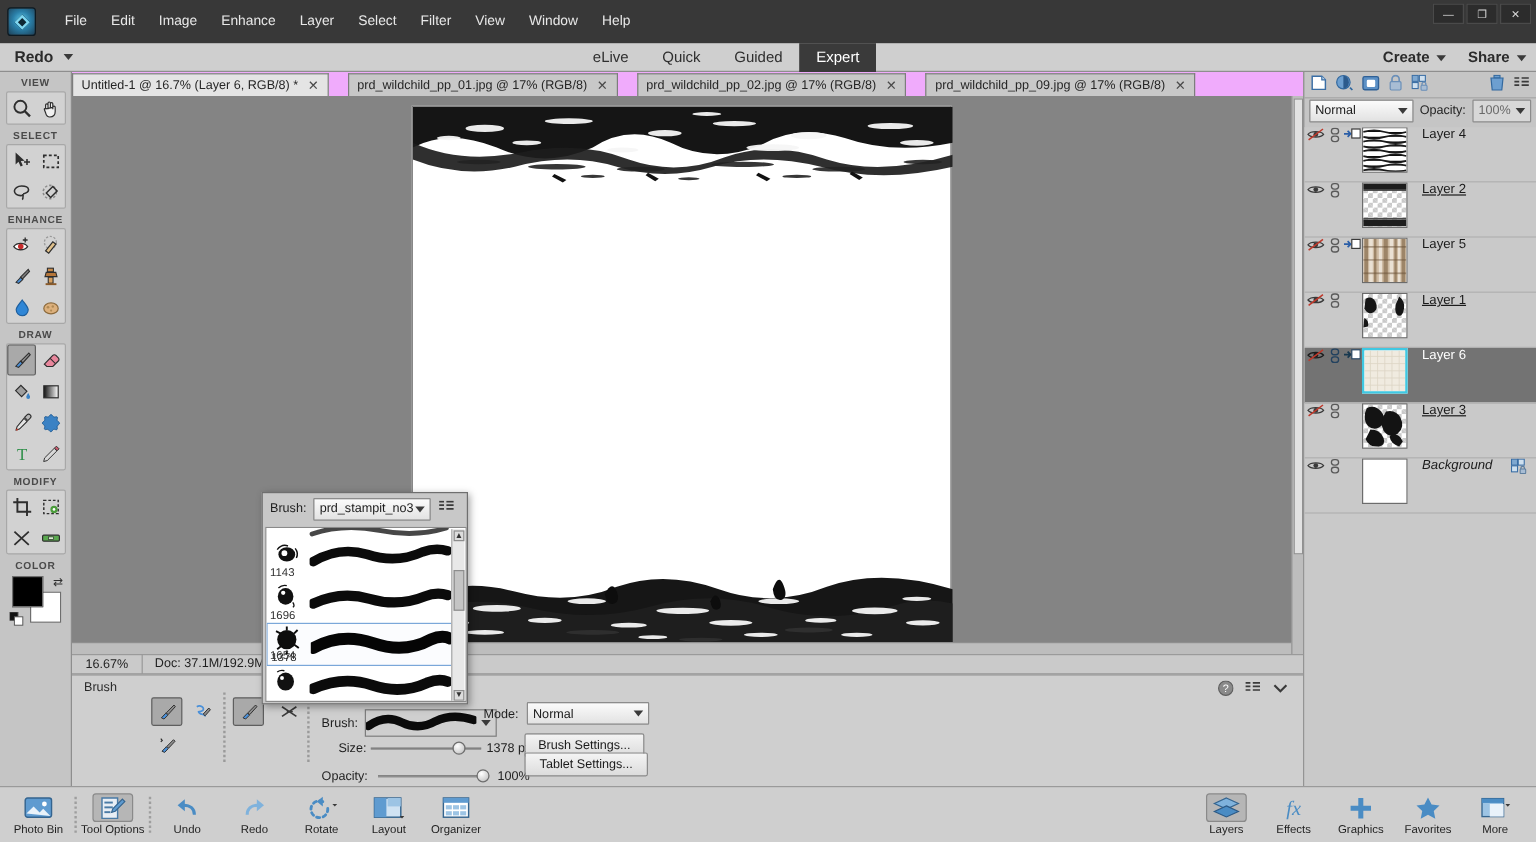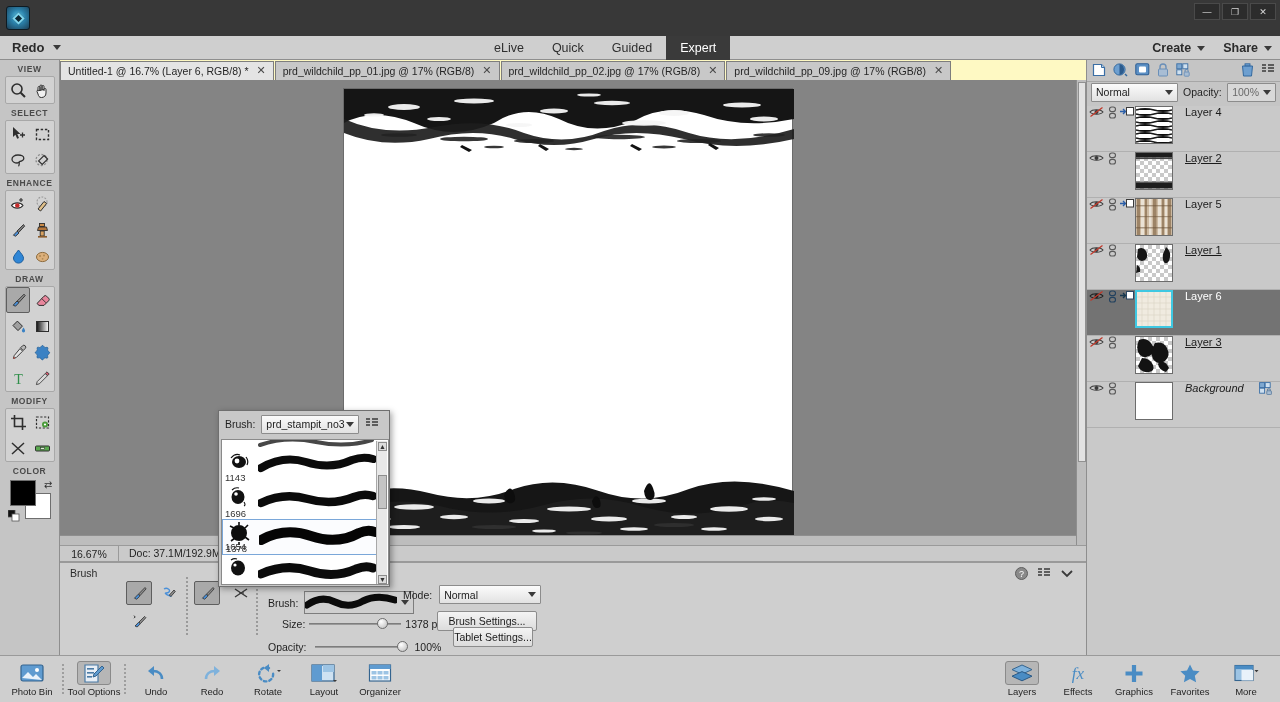--- a/index.html
+++ b/index.html
@@ -56,21 +56,21 @@
     padding: 0 14px; height: 24px; line-height: 24px; font-size: 12.5px;
     color: #2f2f2f; cursor: default;
   }
   .modetab.active { background: #3a3a3a; color: #ffffff; }
   .right-actions { position: absolute; right: 8px; top: 0; height: 24px; display: flex; align-items: center; gap: 18px; }
   .ract { display: flex; align-items: center; gap: 6px; font-size: 12.5px; font-weight: bold; color: #2b2b2b; }
 
   
   .doctabs {
     position: absolute; top: 60px; left: 60px; width: 1026px; height: 20px;
-    background: #fef9c3; display: flex; align-items: center; gap: 1px;
+    background: #f0abfc; display: flex; align-items: flex-end; gap: 16px;
   }
   .doctab {
     height: 19px; background: #c8c8c8; border: 1px solid #7d7d7d; border-bottom: none;
     display: flex; align-items: center; padding: 0 7px; gap: 8px;
     font-size: 10.5px; color: #262626; cursor: default;
   }
   .doctab.active { background: #e4e4e4; }
   .doctab .x { color: #4a4a4a; font-size: 11px; }
 
   
@@ -227,20 +227,32 @@
 </style>
 </head>
 <body>
 
 <div id="app">
 
   <div class="menubar">
     <div class="app-logo">
         <div class="diamond"></div>
       </div>
+    <div class="menu-items">
+      <div class="menu-item">File</div>
+      <div class="menu-item">Edit</div>
+      <div class="menu-item">Image</div>
+      <div class="menu-item">Enhance</div>
+      <div class="menu-item">Layer</div>
+      <div class="menu-item">Select</div>
+      <div class="menu-item">Filter</div>
+      <div class="menu-item">View</div>
+      <div class="menu-item">Window</div>
+      <div class="menu-item">Help</div>
+    </div>
     <div class="winbtns">
       <div class="winbtn">—</div>
       <div class="winbtn">❐</div>
       <div class="winbtn">✕</div>
     </div>
   </div>
 
   <div class="openbar">
     <div class="open-btn">
       <span>Redo</span>
@@ -625,21 +637,21 @@
     </div>
 
     <div style="position:absolute;left:343px;top:22px;display:flex;align-items:center;gap:7px;">
       <span class="fieldlabel">Mode:</span>
       <div class="combo" style="width:102px;">
         <span>Normal</span>
         <span class="caret-dn"></span>
       </div>
     </div>
     <div class="btn3d" style="position:absolute;left:377px;top:48px;width:100px;">Brush Settings...</div>
-    <div class="btn3d" style="position:absolute;left:377px;top:64px;width:80px;margin-left:16px;">Tablet Settings...</div>
+    <div class="btn3d" style="position:absolute;left:377px;top:64px;width:103px;">Tablet Settings...</div>
 
     <div style="position:absolute;right:12px;top:4px;display:flex;align-items:center;gap:9px;">
       <span>
         <svg width="13" height="13" viewBox="0 0 13 13">
             <circle cx="6.5" cy="6.5" r="6" fill="#8a8a8a" stroke="#5e5e5e"></circle>
             <text x="6.5" y="10" font-size="9" fill="#fff" text-anchor="middle" font-family="'Liberation Sans',sans-serif">?</text>
           </svg>
       </span>
       <span>
         <svg width="14" height="11" viewBox="0 0 14 11">

